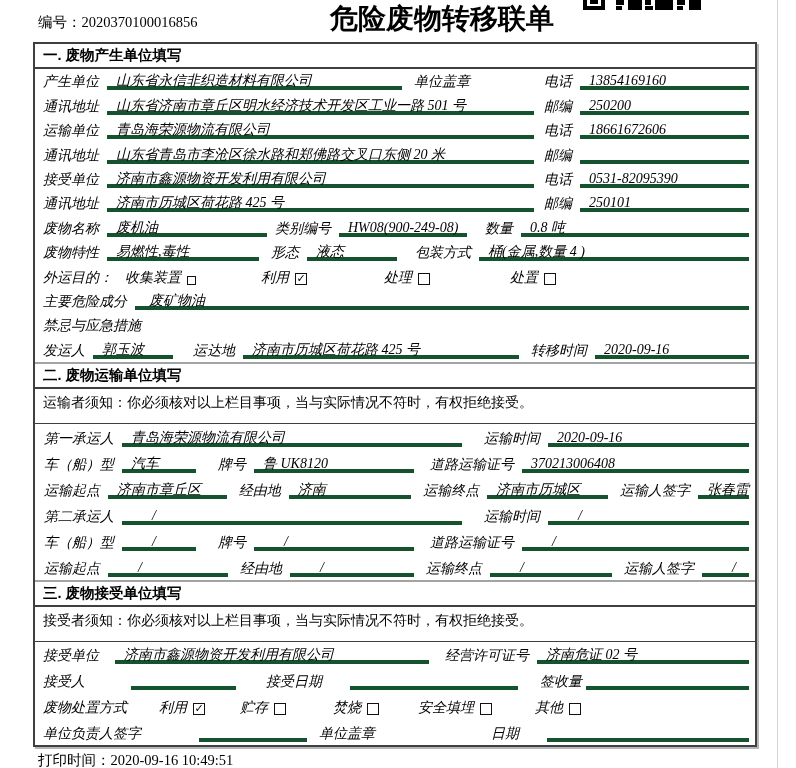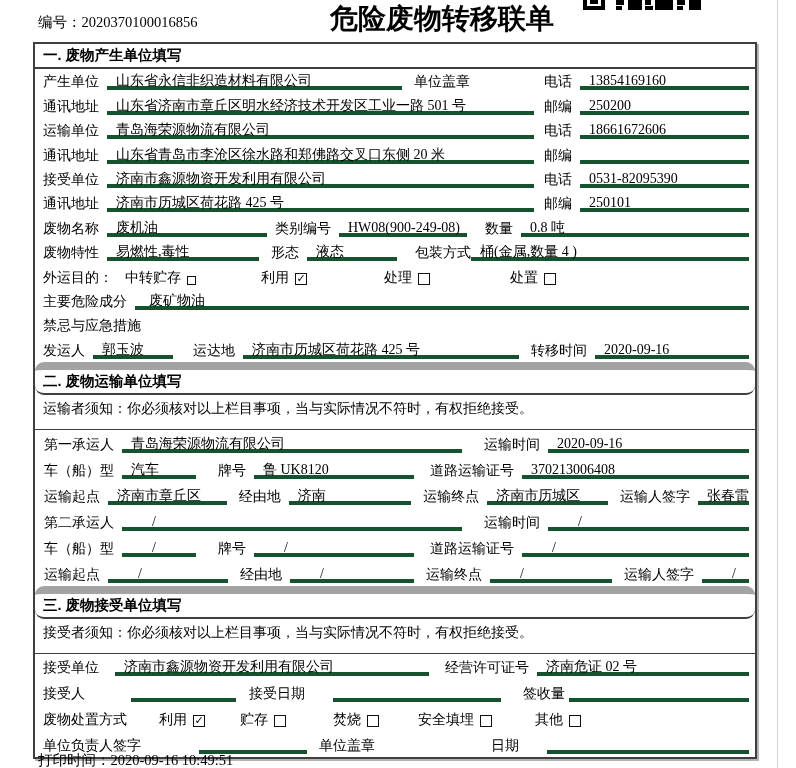--- a/index.html
+++ b/index.html
@@ -28,31 +28,32 @@
     box-shadow: 2px 2px 0 #b5b5b5;
     background: #fff;
   }
   .sec-header {
     font-family: "Liberation Sans", "DejaVu Sans", sans-serif;
     font-weight: bold; font-size: 14.5px;
     padding: 2px 0 2px 8px;
     border-bottom: 2px solid #3f3f3f;
     line-height: 19px;
   }
-  .sec-header.mid { border-top: 8px solid #a3a3a3; border-radius: 9px; }
+  .sec-header.mid { border-top: 2px solid #a3a3a3; }
   .notice-row {
     padding: 5px 0 12px 8px;
     border-bottom: 1.5px solid #3f3f3f;
     line-height: 17px;
   }
   .row {
     display: flex; align-items: flex-end;
     padding: 0 6px 3px 8px;
     height: 24.4px;
     white-space: nowrap;
+    font-style: italic;
   }
   .s2 .row { height: 26px; padding-left: 9px; }
   .s3 .row { height: 25.8px; }
   .lbl { white-space: nowrap; margin-right: 8px; line-height: 17px; }
   .plain { white-space: nowrap; line-height: 17px; }
   .ul {
     display: inline-block;
     border-bottom: 4px solid #14532d;
     line-height: 17px; height: 18px;
     padding-left: 9px;
@@ -150,27 +151,27 @@
         <span class="ul" style="width:128px">HW08(900-249-08)</span>
         <span class="plain" style="margin-left:18px;margin-right:8px">数量</span>
         <span class="ul fx">0.8 吨</span>
       </div>
 
       <div class="row">
         <span class="lbl">废物特性</span>
         <span class="ul" style="width:152px">易燃性,毒性</span>
         <span class="plain" style="margin-left:12px;margin-right:8px">形态</span>
         <span class="ul" style="width:90px">液态</span>
-        <span class="plain" style="margin-left:18px;">包装方式</span>
+        <span class="plain" style="margin-left:18px;margin-right:8px">包装方式</span>
         <span class="ul fx">桶(金属,数量 4 )</span>
       </div>
 
       <div class="row">
         <span class="lbl">外运目的：</span>
-        <span class="plain" style="margin-left:4px">中转贮存</span>
+        <span class="plain" style="margin-left:4px">收集装置</span>
         <span class="cb sm"></span>
         <span class="plain" style="margin-left:65px">利用</span>
         <span class="cb">✓</span>
         <span class="plain" style="margin-left:77px">处理</span>
         <span class="cb"></span>
         <span class="plain" style="margin-left:80px">处置</span>
         <span class="cb"></span>
       </div>
 
       <div class="row">
@@ -259,21 +260,21 @@
       <div class="row">
         <span class="lbl">接受单位</span>
         <span class="ul" style="width:314px;margin-left:8px">济南市鑫源物资开发利用有限公司</span>
         <span class="plain" style="margin-left:16px;margin-right:8px">经营许可证号</span>
         <span class="ul fx">济南危证 02 号</span>
       </div>
 
       <div class="row">
         <span class="lbl">接受人</span>
         <span class="ul" style="width:105px;margin-left:38px"></span>
-        <span class="plain" style="margin-left:13px;margin-right:8px">接受日期</span>
+        <span class="plain" style="margin-left:30px;margin-right:8px">接受日期</span>
         <span class="ul" style="width:168px;margin-left:20px"></span>
         <span class="plain" style="margin-left:22px;margin-right:4px">签收量</span>
         <span class="ul fx"></span>
       </div>
 
       <div class="row">
         <span class="lbl">废物处置方式</span>
         <span class="plain" style="margin-left:24px">利用</span>
         <span class="cb">✓</span>
         <span class="plain" style="margin-left:35px">贮存</span>

